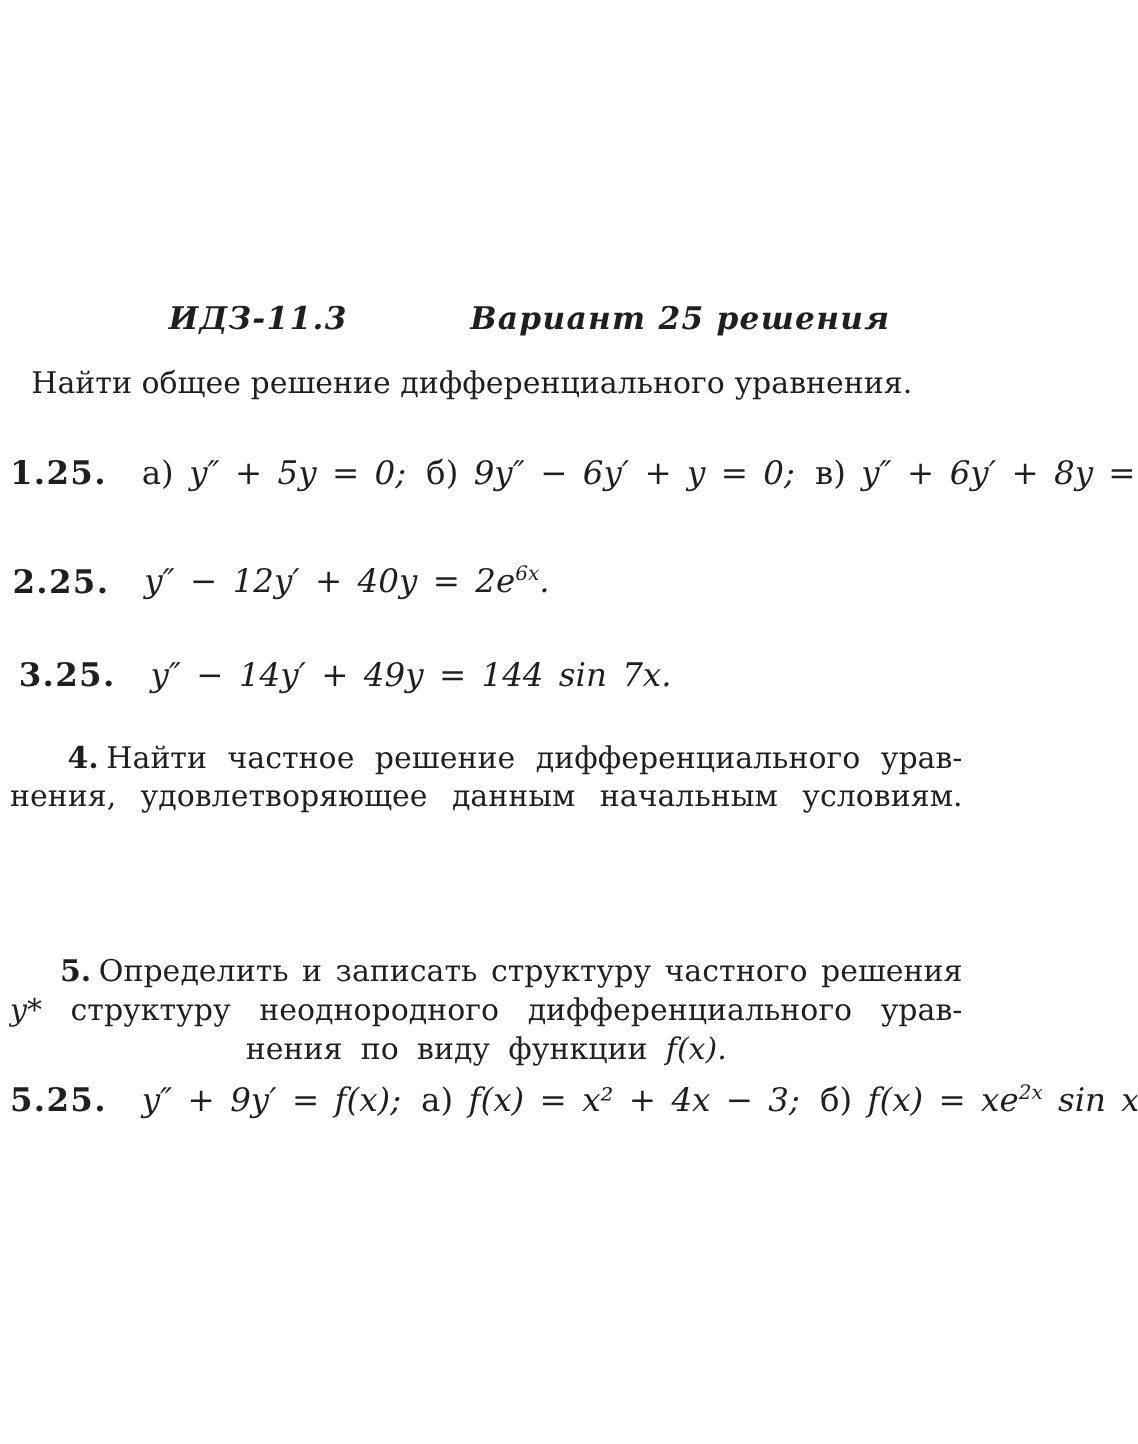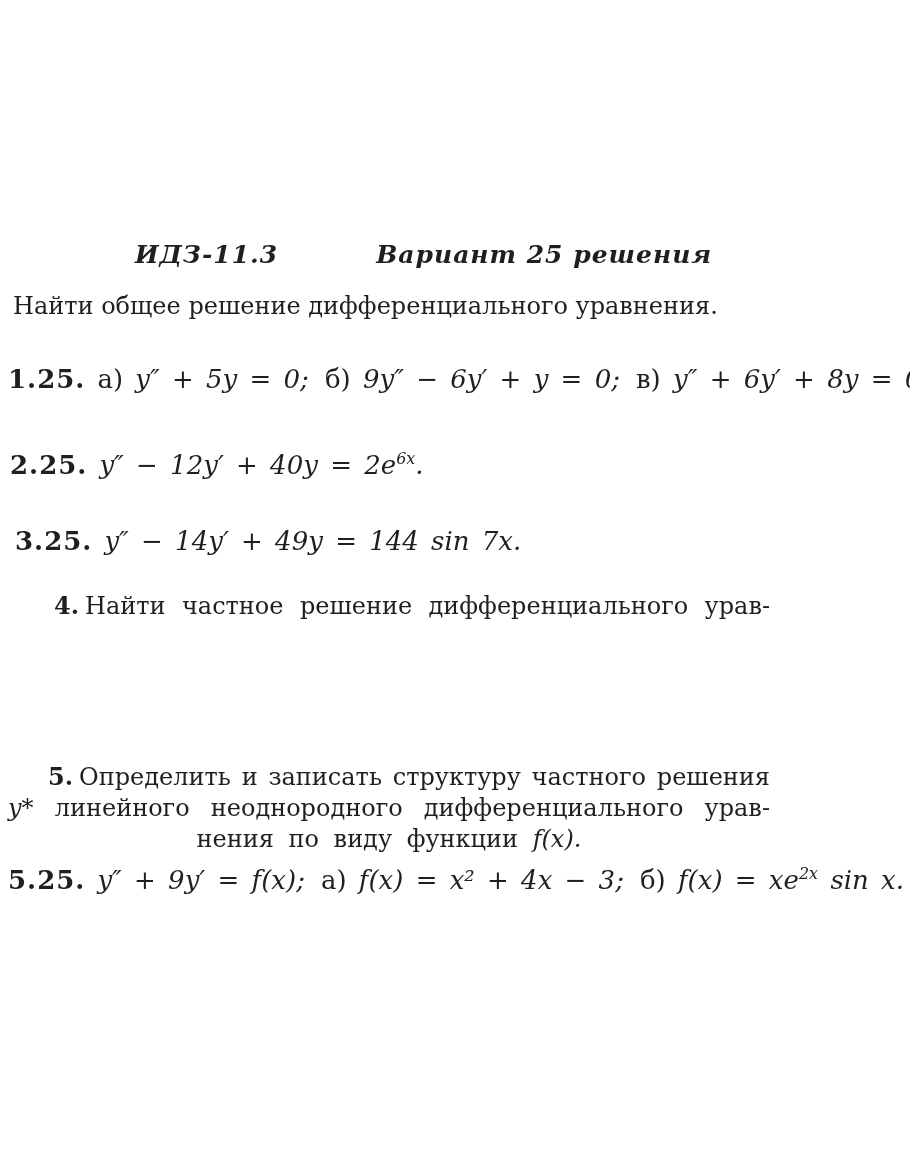--- a/index.html
+++ b/index.html
@@ -8,55 +8,56 @@
     width: 910px;
     height: 1155px;
     background: #ffffff;
     color: #1f1f1f;
     font-family: "DejaVu Serif", "Liberation Serif", serif;
     overflow: hidden;
   }
   .line { position: absolute; white-space: nowrap; }
   .eqline { font-size: 26px; word-spacing: 4px; line-height: 1.2; }
   .math { font-style: italic; }
-  .pnum { font-weight: bold; font-style: normal; margin-right: 12px; letter-spacing: 1px; }
+  .pnum { font-weight: bold; font-style: normal; margin-right: 28px; letter-spacing: 1px; }
   .lbl { font-style: normal; }
   .gap { margin-left: 16px; }
   .sup { font-size: 16px; vertical-align: super; font-style: italic; letter-spacing: 0; }
   .header-line { font-size: 25px; font-weight: bold; font-style: italic; letter-spacing: 1px; margin-top: 24px; }
   .header-variant { margin-left: 98px; }
   .bodytext { font-size: 24px; line-height: 31px; }
   .para { position: absolute; width: 762px; }
   .para .row { text-align: justify; text-align-last: justify; line-height: 31px; font-size: 24px; }
   .para .row-left { text-align: center; line-height: 31px; font-size: 24px; word-spacing: 7px; }
   .indent1 { text-indent: 46px; }
   .indent2 { text-indent: 40px; }
   .snum { font-weight: bold; margin-right: 6px; }
 </style>
 </head>
 <body>
 
 <div class="page">
 
   <div class="line header-line" style="left:135px; top:216px;"><span>ИДЗ-11.3</span><span class="header-variant">Вариант 25 решения</span></div>
 
-  <div class="line bodytext" style="left:13px; top:291px;">Найти общее решение дифференциального уравнения.</div>
+  <div class="line bodytext" style="left:25px; top:291px;">Найти общее решение дифференциального уравнения.</div>
 
   <div class="line eqline" style="left:8px; top:364px;"><span class="pnum">1.25.</span><span class="lbl">а)</span> <span class="math">y″ + 5y = 0;</span><span class="lbl gap">б)</span> <span class="math">9y″ − 6y′ + y = 0;</span><span class="lbl gap">в)</span> <span class="math">y″ + 6y′ + 8y = 0.</span></div>
 
   <div class="line eqline" style="left:10px; top:449px;"><span class="pnum">2.25.</span><span class="math">y″ − 12y′ + 40y = 2e</span><span class="sup">6x</span><span class="math">.</span></div>
 
   <div class="line eqline" style="left:15px; top:526px;"><span class="pnum">3.25.</span><span class="math">y″ − 14y′ + 49y = 144 sin 7x.</span></div>
 
   <div class="para" style="left:8px; top:590px;">
     <div class="row indent1"><span class="snum">4.</span><span>Найти частное решение дифференциального урав-</span></div>
+    <div class="row">нения, удовлетворяющее данным начальным условиям.</div>
   </div>
 
 
   <div class="para" style="left:8px; top:761px;">
     <div class="row indent2"><span class="snum">5.</span><span>Определить и записать структуру частного решения</span></div>
-    <div class="row"><span class="math">y*</span> <span>линейного неоднородного дифференциального урав-</span></div>
+    <div class="row"><span class="math">y*</span> <span>структуру неоднородного дифференциального урав-</span></div>
     <div class="row-left"><span>нения по виду функции</span> <span class="math">f(x).</span></div>
   </div>
 
   <div class="line eqline" style="left:8px; top:864px;"><span class="pnum">5.25.</span><span class="math">y″ + 9y′ = f(x);</span><span class="lbl gap">а)</span> <span class="math">f(x) = x² + 4x − 3;</span><span class="lbl gap">б)</span> <span class="math">f(x) = xe</span><span class="sup">2x</span><span class="math"> sin x.</span></div>
 
 </div>
 
 </body></html>

